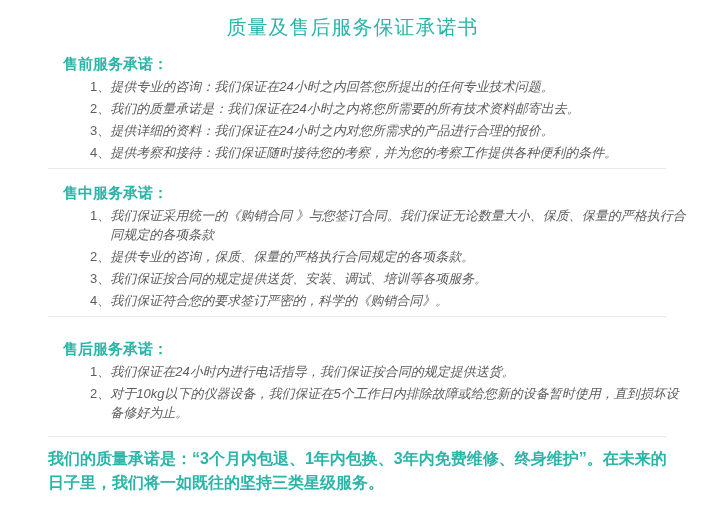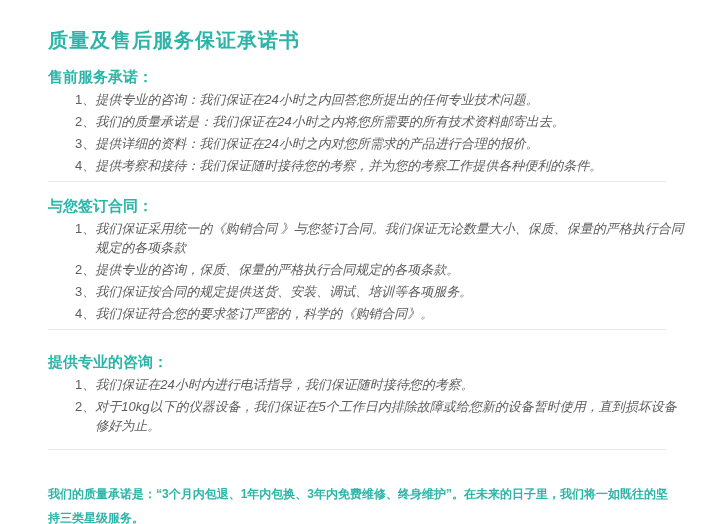--- a/index.html
+++ b/index.html
@@ -16,29 +16,30 @@
     overflow: hidden;
     font-family: "Liberation Sans", "DejaVu Sans", sans-serif;
   }
   .page {
     width: 705px;
     height: 524px;
     padding: 0 16px 0 48px;
     background: var(--background);
   }
   .doc-title {
-    padding-top: 27px;
+    padding-top: 14px;
     font-size: 20px;
     line-height: 26px;
-    font-weight: bold;
+    font-weight: normal;
     letter-spacing: 1px;
     color: var(--accent);
+    text-align: center;
     margin-right: 32px; 
   }
-  .section { margin-top: 14px; }
+  .section { margin-top: 14px; margin-left: 15px; }
   .section.aftersale { margin-top: 22px; }
   .section-heading {
     font-size: 15px;
     line-height: 20px;
     font-weight: bold;
     color: var(--accent);
     margin-bottom: 3px;
   }
   .service-list {
     list-style: none;
@@ -60,23 +61,23 @@
   .item-text { flex: 1 1 auto; font-style: italic; }
   .divider {
     border: none;
     border-top: 1px solid var(--divider);
     height: 0;
     width: 618px;
     margin-top: 6px;
   }
   .divider.third { margin-top: 14px; }
   .quality-statement {
-    margin-top: 32px;
+    margin-top: 10px;
     max-width: 622px;
-    font-size: 12px;
+    font-size: 16px;
     line-height: 24px;
     font-weight: bold;
     color: var(--accent);
   }
 </style>
 </head>
 <body>
 
 <div class="page">
 
@@ -100,21 +101,21 @@
       <li class="list-item">
         <span class="item-number">4、</span>
         <span class="item-text">提供考察和接待：我们保证随时接待您的考察，并为您的考察工作提供各种便利的条件。</span>
       </li>
     </ul>
   </section>
 
   <hr class="divider">
 
   <section class="section insale">
-    <h2 class="section-heading">与您签订合同：</h2>
+    <h2 class="section-heading">售中服务承诺：</h2>
     <ul class="service-list">
       <li class="list-item">
         <span class="item-number">1、</span>
         <span class="item-text">我们保证采用统一的《购销合同 》与您签订合同。我们保证无论数量大小、保质、保量的严格执行合同规定的各项条款</span>
       </li>
       <li class="list-item">
         <span class="item-number">2、</span>
         <span class="item-text">提供专业的咨询，保质、保量的严格执行合同规定的各项条款。</span>
       </li>
       <li class="list-item">
@@ -124,25 +125,25 @@
       <li class="list-item">
         <span class="item-number">4、</span>
         <span class="item-text">我们保证符合您的要求签订严密的，科学的《购销合同》。</span>
       </li>
     </ul>
   </section>
 
   <hr class="divider">
 
   <section class="section aftersale">
-    <h2 class="section-heading">提供专业的咨询：</h2>
+    <h2 class="section-heading">售后服务承诺：</h2>
     <ul class="service-list">
       <li class="list-item">
         <span class="item-number">1、</span>
-        <span class="item-text">我们保证在24小时内进行电话指导，我们保证随时接待您的考察。</span>
+        <span class="item-text">我们保证在24小时内进行电话指导，我们保证按合同的规定提供送货。</span>
       </li>
       <li class="list-item">
         <span class="item-number">2、</span>
         <span class="item-text">对于10kg以下的仪器设备，我们保证在5个工作日内排除故障或给您新的设备暂时使用，直到损坏设备修好为止。</span>
       </li>
     </ul>
   </section>
 
   <hr class="divider third">
 

